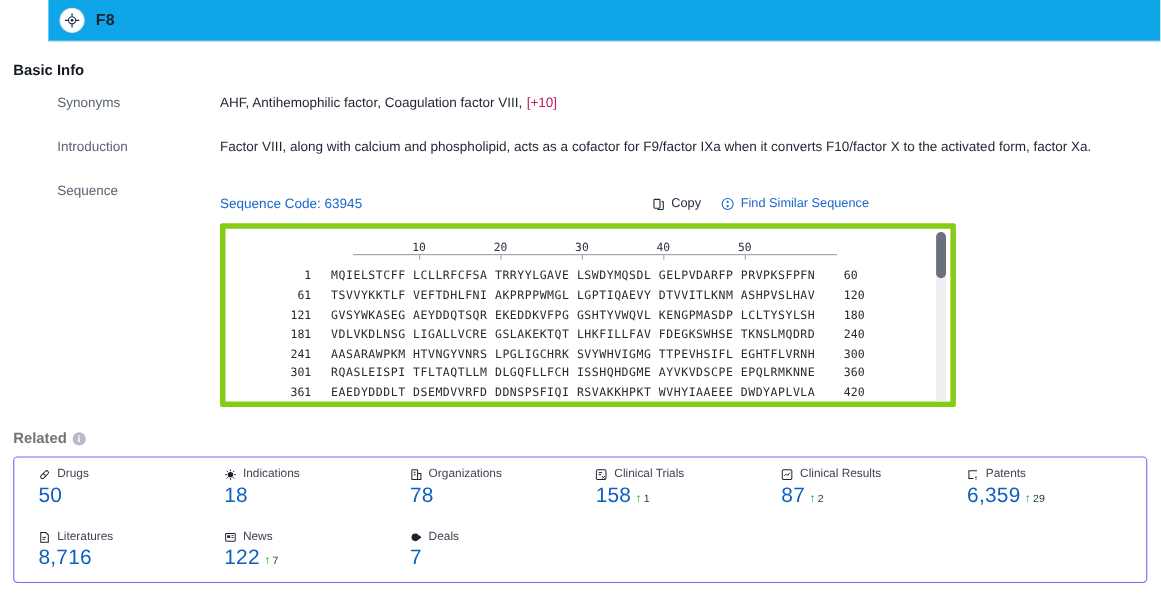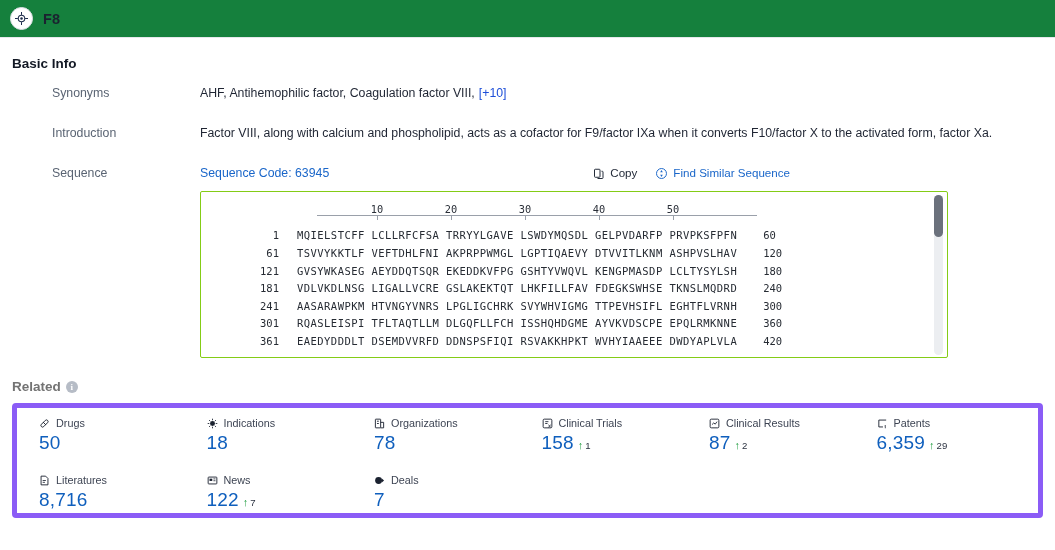--- a/index.html
+++ b/index.html
@@ -12,21 +12,22 @@
   }
 
   
   .app-header {
     height: 38px;
     display: flex;
     align-items: center;
     gap: 10px;
     padding: 0 0 0 10px;
     border-bottom: 1px solid #e6e8ec;
-    background: #15803d;
+    background: #0ea5e9;
+    margin-left: 44px;
   }
   .entity-avatar {
     width: 23px; height: 23px;
     border-radius: 50%;
     border: 1px solid #dcdfe5;
     display: flex; align-items: center; justify-content: center;
     background: #fff;
     flex: none;
   }
   .entity-title {
@@ -53,30 +54,31 @@
   .info-label {
     width: 148px; flex: none;
     font-size: 12.3px;
     color: #5a6473;
     padding-top: 1px;
     margin-left: 40px;
   }
   .info-value { font-size: 12.3px; color: #1f2533; line-height: 1.45; }
   .syn-list { color: #1f2533; text-align: center; }
   .syn-more {
-    color: #1d4ed8;
+    color: #be185d;
     margin-left: 4px;
     cursor: pointer;
   }
 
   
   .seq-header {
     display: flex;
     align-items: center;
     width: 100%;
+    margin-top: 12px;
   }
   .seq-code {
     font-size: 12.3px;
     color: #1a66c9;
     cursor: pointer;
   }
   .seq-actions {
     margin-left: auto;
     display: flex;
     align-items: center;
@@ -88,23 +90,23 @@
     align-items: center;
     gap: 5px;
     font-size: 11.6px;
     cursor: pointer;
   }
   .act-copy { color: #242c3a; }
   .act-similar { color: #1a66c9; }
 
   .seq-box {
     margin-top: 9px;
-    width: 748px;
+    width: 669px;
     height: 167px;
-    border: 1px solid #84cc16;
+    border: 5px solid #84cc16;
     border-radius: 2px;
     background: #fff;
     position: relative;
     overflow: hidden;
   }
   .seq-inner {
     padding: 10px 0 0 0;
     font-family: "DejaVu Sans Mono", "Liberation Mono", monospace;
     font-size: 10.5px;
     color: #262b33;
@@ -188,21 +190,21 @@
     background: #b6bcc6;
     color: #fff;
     font-size: 9px;
     font-weight: bold;
     display: flex; align-items: center; justify-content: center;
     font-family: "Liberation Serif", serif;
   }
 
   .related-card {
     margin-top: 9px;
-    border: 5px solid #8b5cf6;
+    border: 1px solid #8b5cf6;
     border-radius: 4px;
     background: #fff;
     height: 115px;
     display: grid;
     grid-template-columns: repeat(6, 1fr);
     grid-auto-rows: 57px;
     padding: 8px 16px 0 0;
     overflow: hidden;
   }
   .stat {

